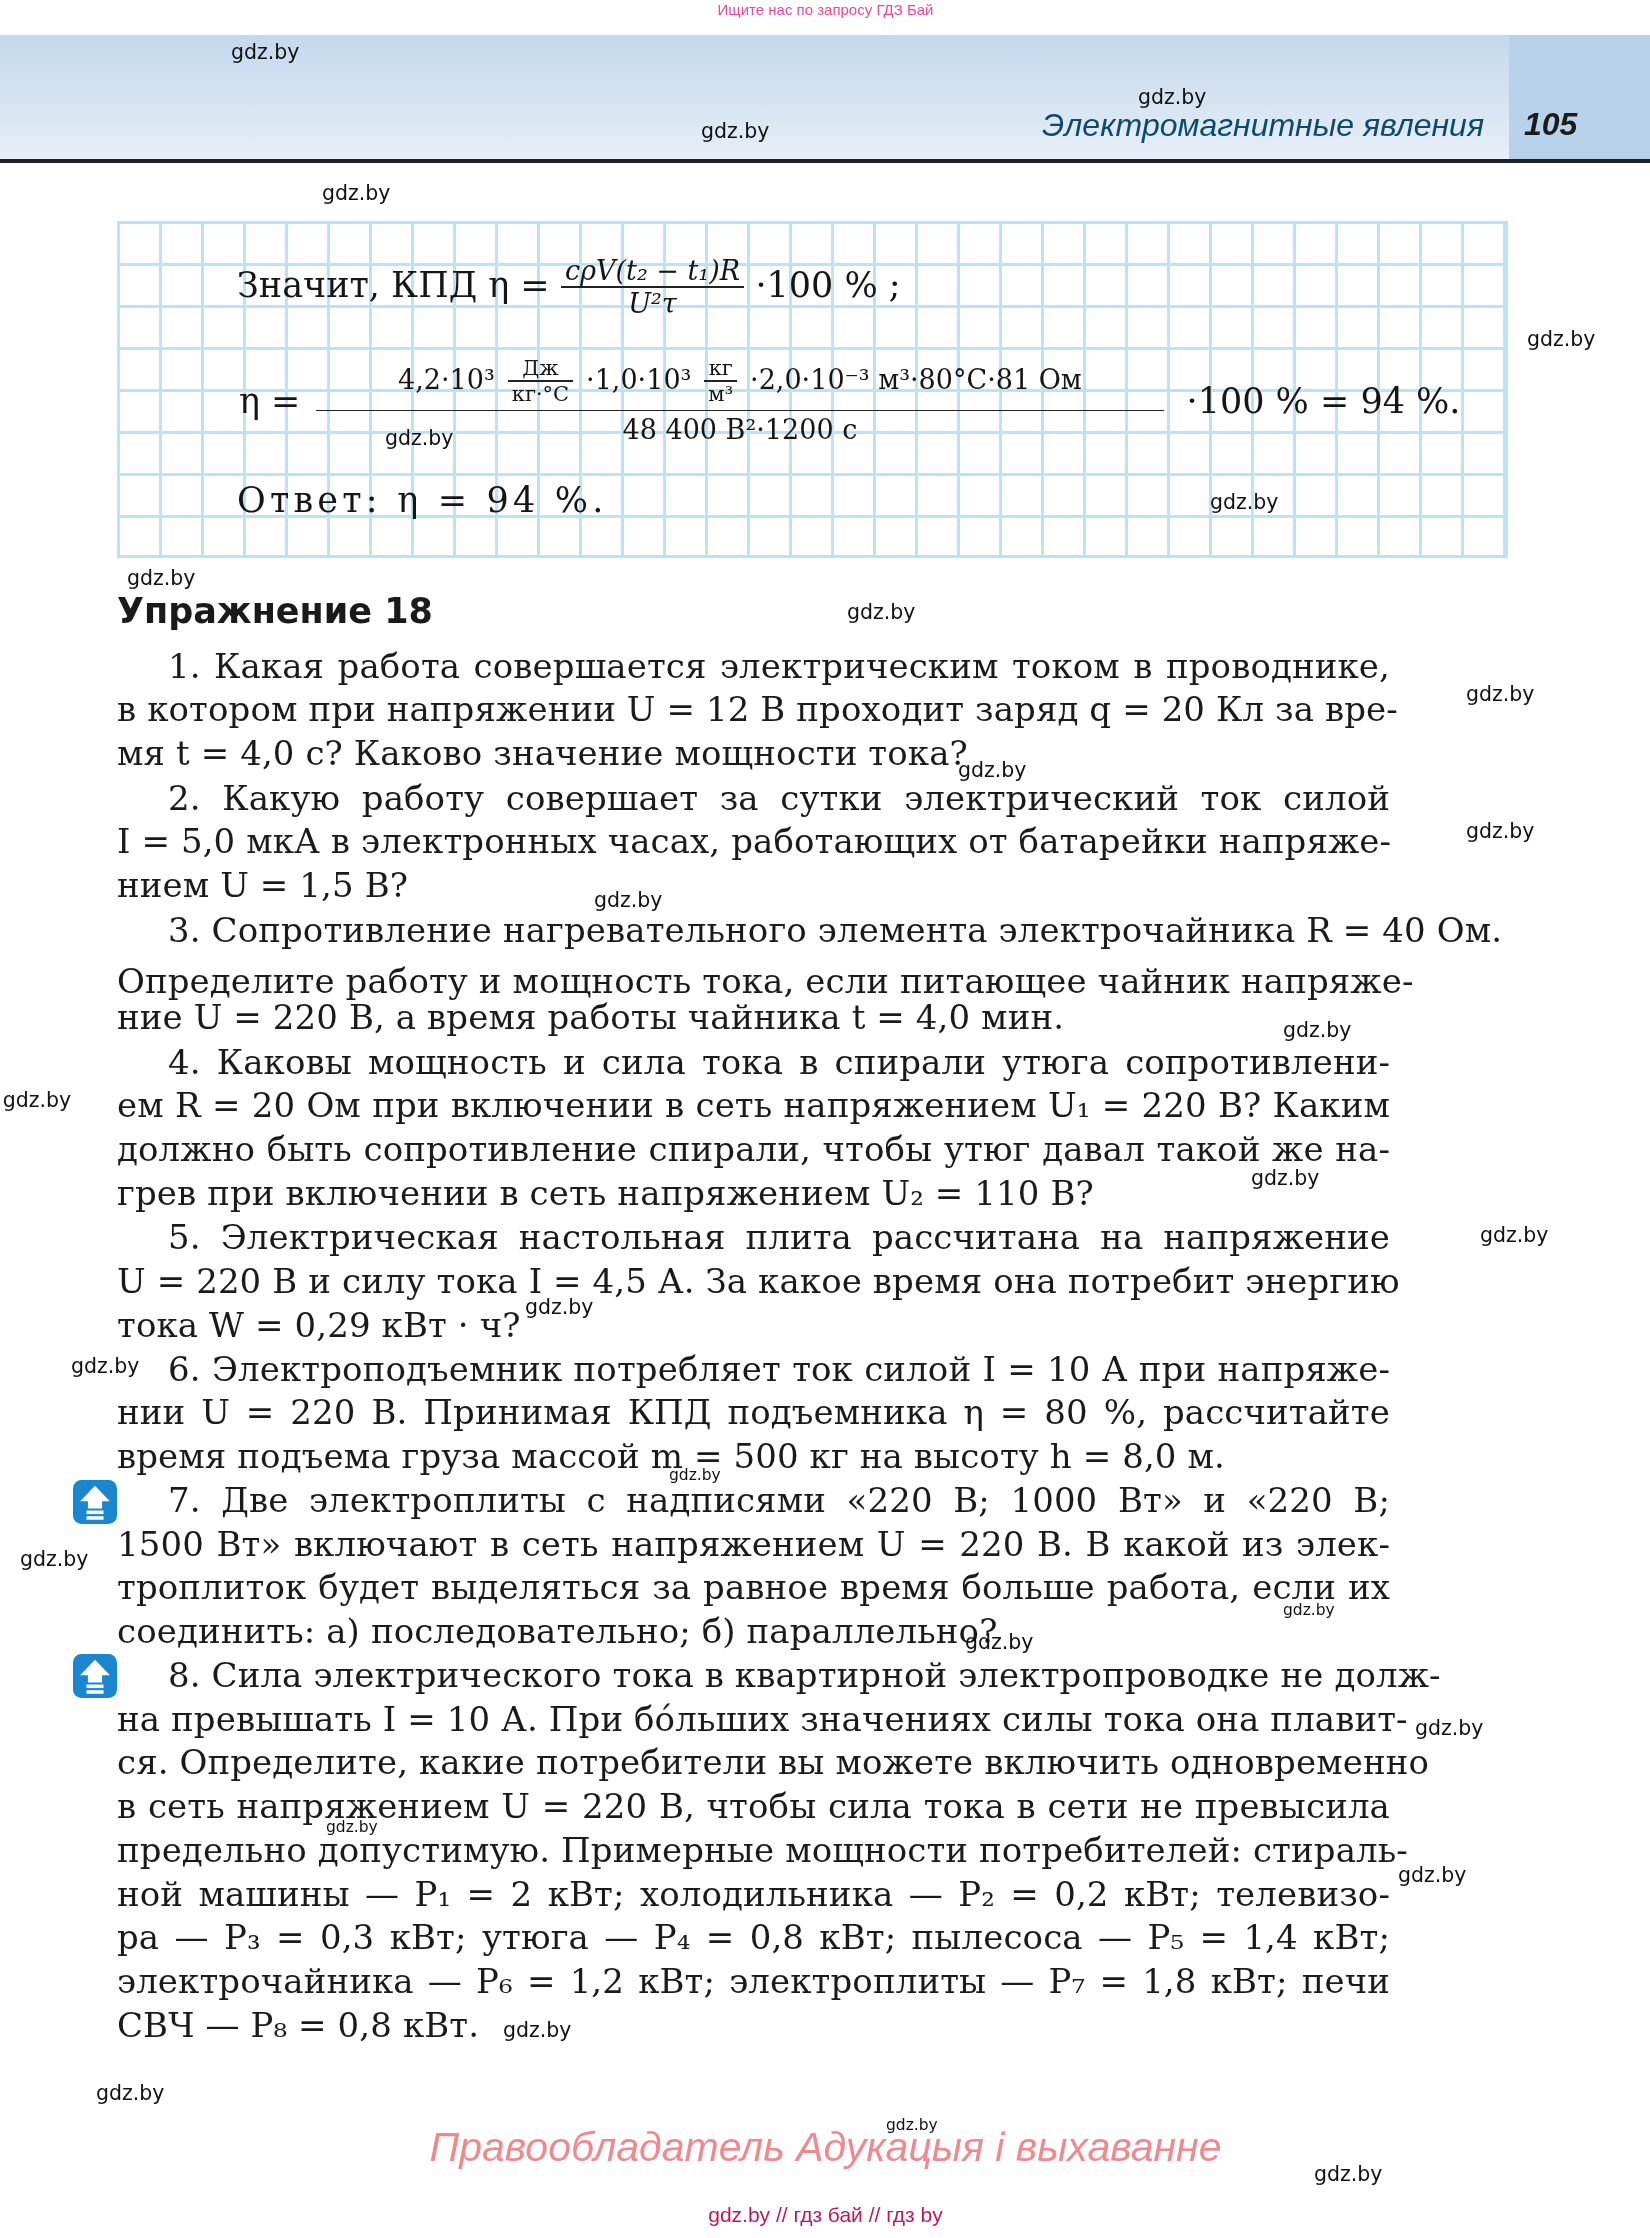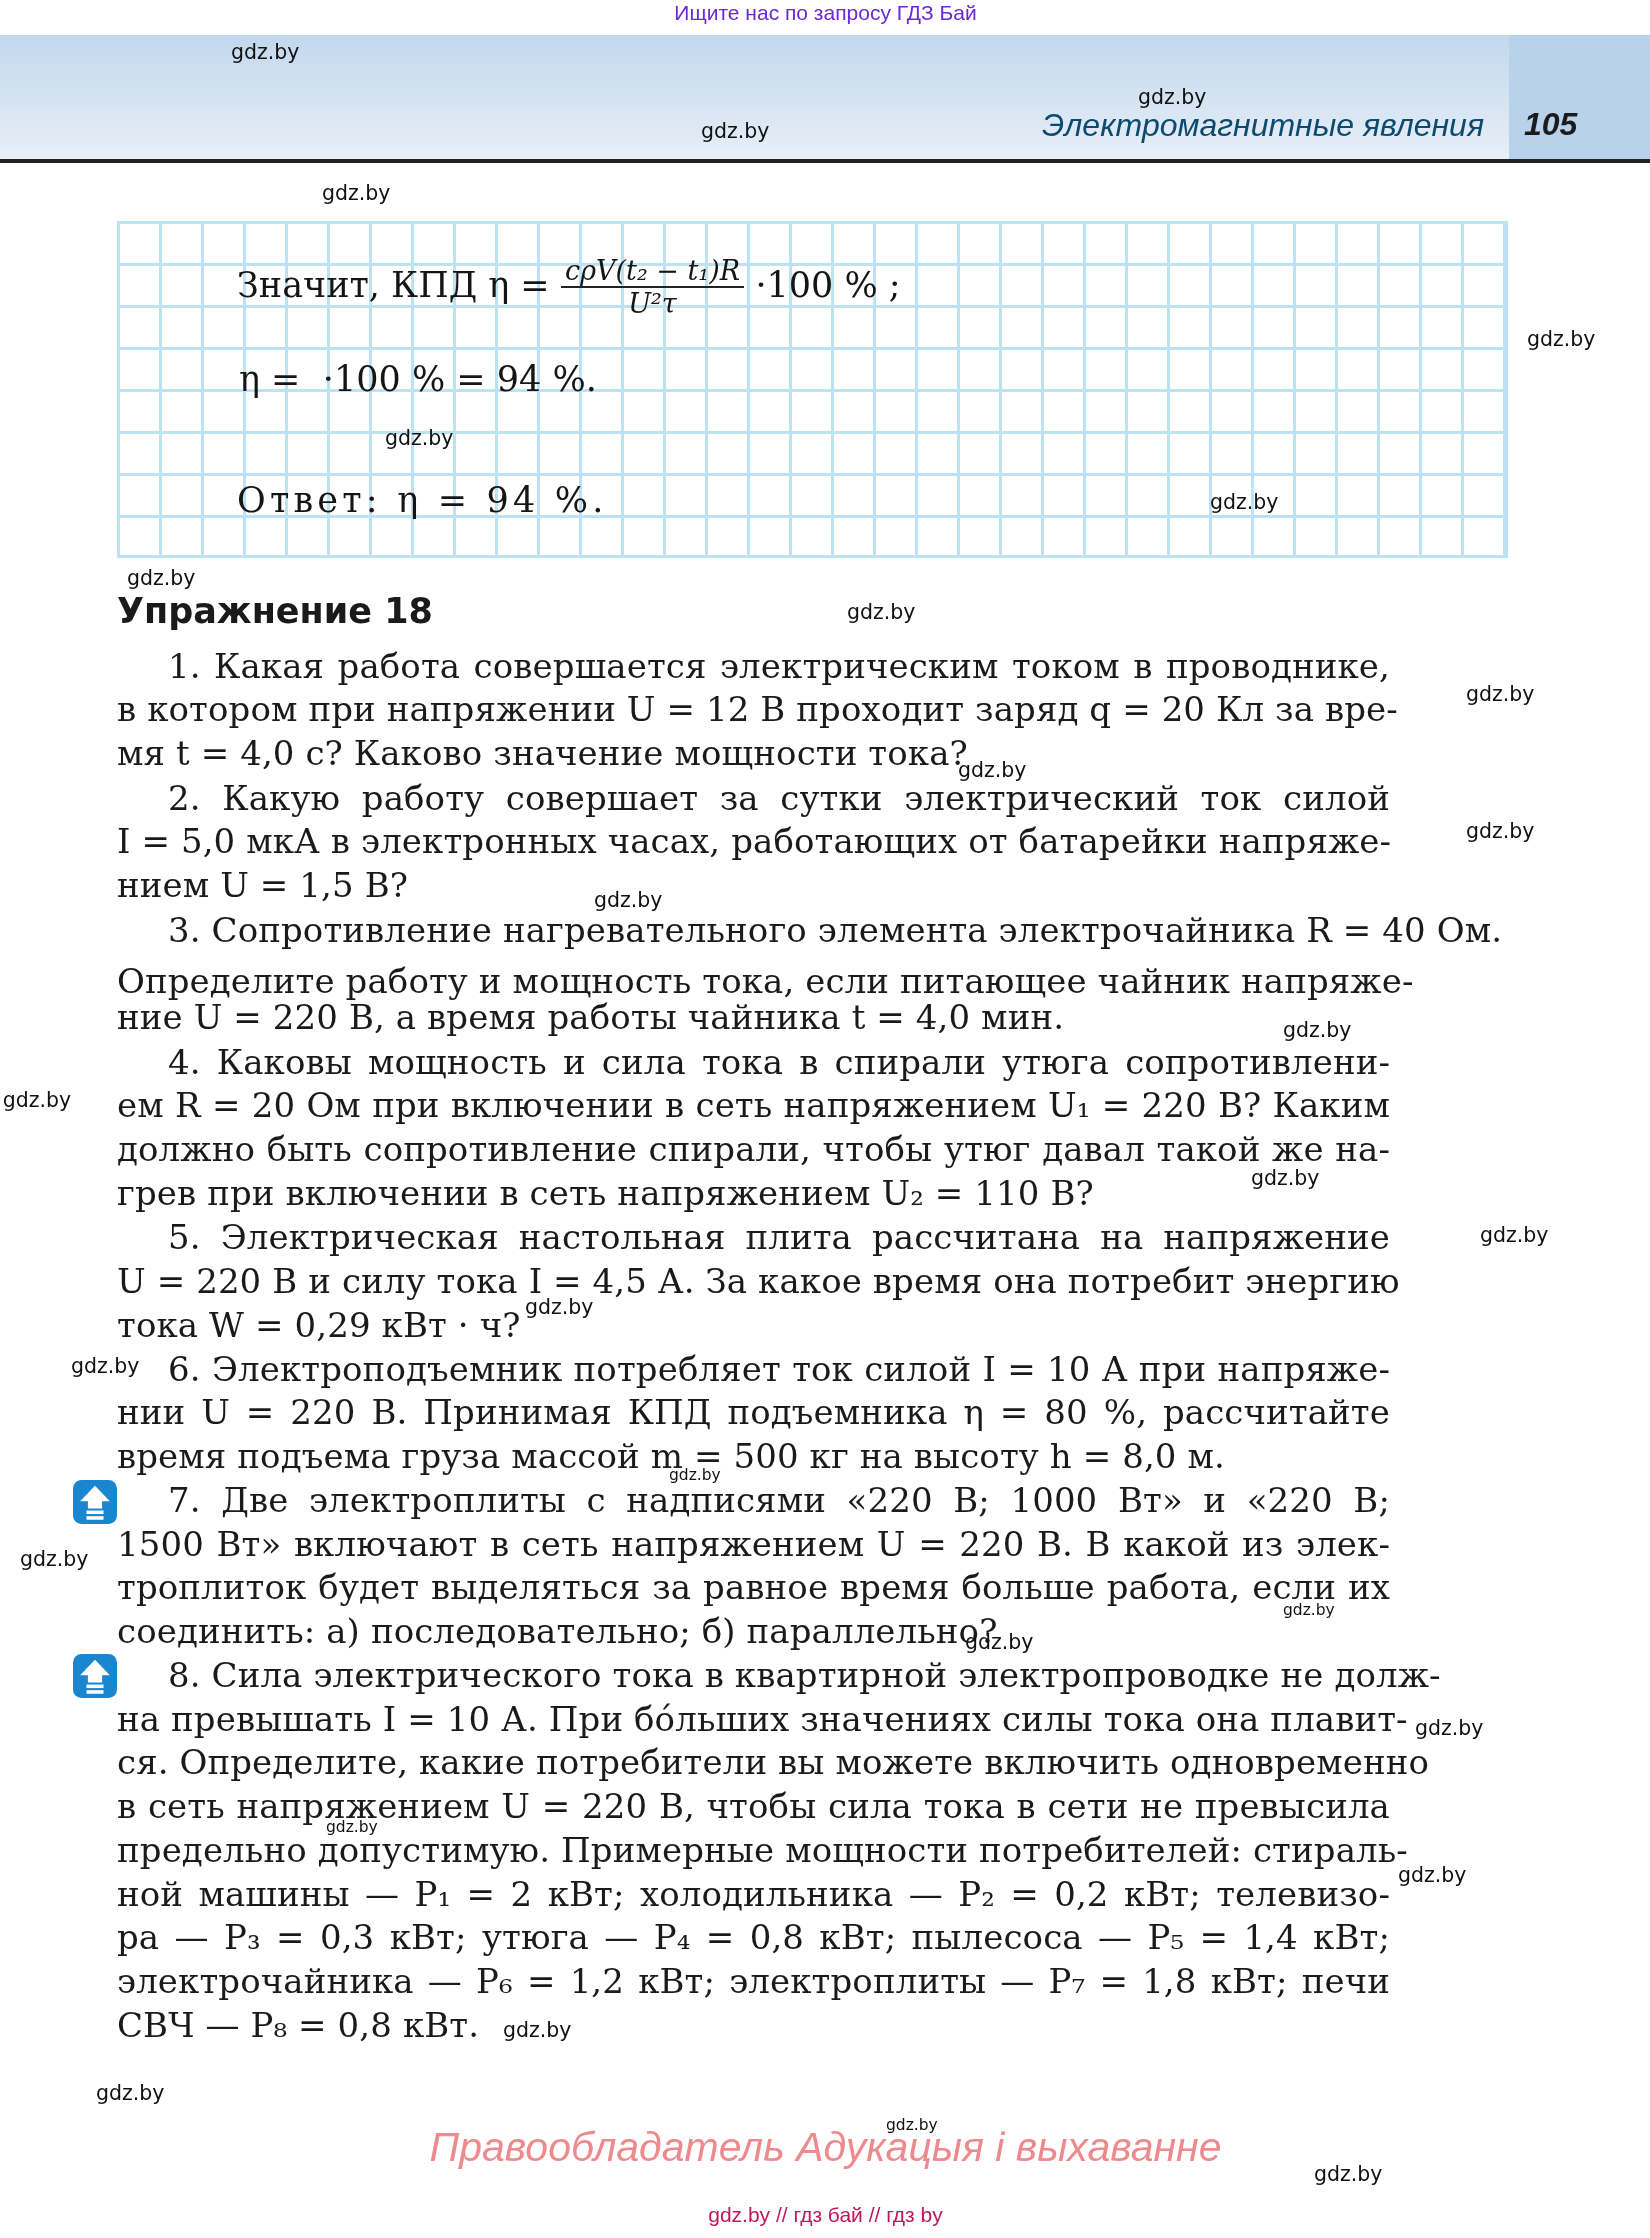--- a/index.html
+++ b/index.html
@@ -1,19 +1,19 @@
 <!DOCTYPE html>
 <html style="font-size:11.3px"><head>
 <meta charset="utf-8">
 <style>
   html, body { margin:0; padding:0; }
   body { width:1651px; height:2239px; position:relative; background:#ffffff; overflow:hidden;
          font-family:"DejaVu Serif", "Liberation Serif", serif; color:#1a1a1a; }
   .topnote { position:absolute; left:0; width:1651px; top:1.4px; text-align:center;
-             font-family:"Liberation Sans", sans-serif; font-size:21px; color:#6d28d9; }
+             font-family:"Liberation Sans", sans-serif; font-size:15px; color:#ec4899; }
   .header-band { position:absolute; left:0; top:35px; width:1651px; height:124px;
                  background:linear-gradient(180deg,#c3d8ee 0%,#d6e4f2 55%,#e8eff7 100%); }
   .page-box { position:absolute; left:1509px; top:35px; width:142px; height:124px; background:#b9d2eb; }
   .header-rule { position:absolute; left:0; top:159px; width:1651px; height:3.5px; background:#222; }
   .chapter { position:absolute; right:167px; top:107px; font-family:"Liberation Sans", sans-serif;
              font-style:italic; font-size:32px; color:#0c4a6e; }
   .pagenum { position:absolute; left:1524px; top:106px; font-family:"Liberation Sans", sans-serif;
              font-style:italic; font-weight:bold; font-size:32px; color:#1b1b1b; }
   .wm { position:absolute; font-family:"DejaVu Sans", sans-serif; font-size:20.5px; color:#111; }
   .wm.small { font-size:15.5px; }
@@ -60,20 +60,36 @@
   <span>Значит, КПД  η =</span>
   <span class="frac">
     <span class="num it sm">cρV(t₂ − t₁)R</span>
     <span class="den it sm">U²τ</span>
   </span>
   <span>·100 % ;</span>
 </div>
 
 <div class="formula" style="left:239px; top:356px;">
   <span style="vertical-align:middle;">η =</span>
+  <span class="frac" style="margin-left:4.2px;">
+    <span class="num sm" style="width:840px; padding-bottom:4.2px; white-space:nowrap;">
+      <span>4,2·10³</span>
+      <span class="frac xs" style="margin:0 4.2px;">
+        <span class="num">Дж</span>
+        <span class="den">кг·°С</span>
+      </span>
+      <span>·1,0·10³</span>
+      <span class="frac xs" style="margin:0 4.2px;">
+        <span class="num">кг</span>
+        <span class="den">м³</span>
+      </span>
+      <span>·2,0·10⁻³ м³·80°С·81 Ом</span>
+    </span>
+    <span class="den sm" style="border-top-width:1.4px; padding-top:2.8px;">48 400 В²·1200 с</span>
+  </span>
   <span style="vertical-align:middle; margin-left:11.3px;">·100 % = 94 %.</span>
 </div>
 
 <div class="formula" style="left:237px; top:480px; letter-spacing:4.2px;">Ответ: η = 94 %.</div>
 
 <div class="ex-title">Упражнение 18</div>
 
 <div class="line indent" style="top:644px;">1. Какая работа совершается электрическим током в проводнике,</div>
 <div class="line" style="top:687px;">в котором при напряжении U = 12 В проходит заряд q = 20 Кл за вре-</div>
 <div class="line last" style="top:731px;">мя t = 4,0 с? Каково значение мощности тока?</div>

